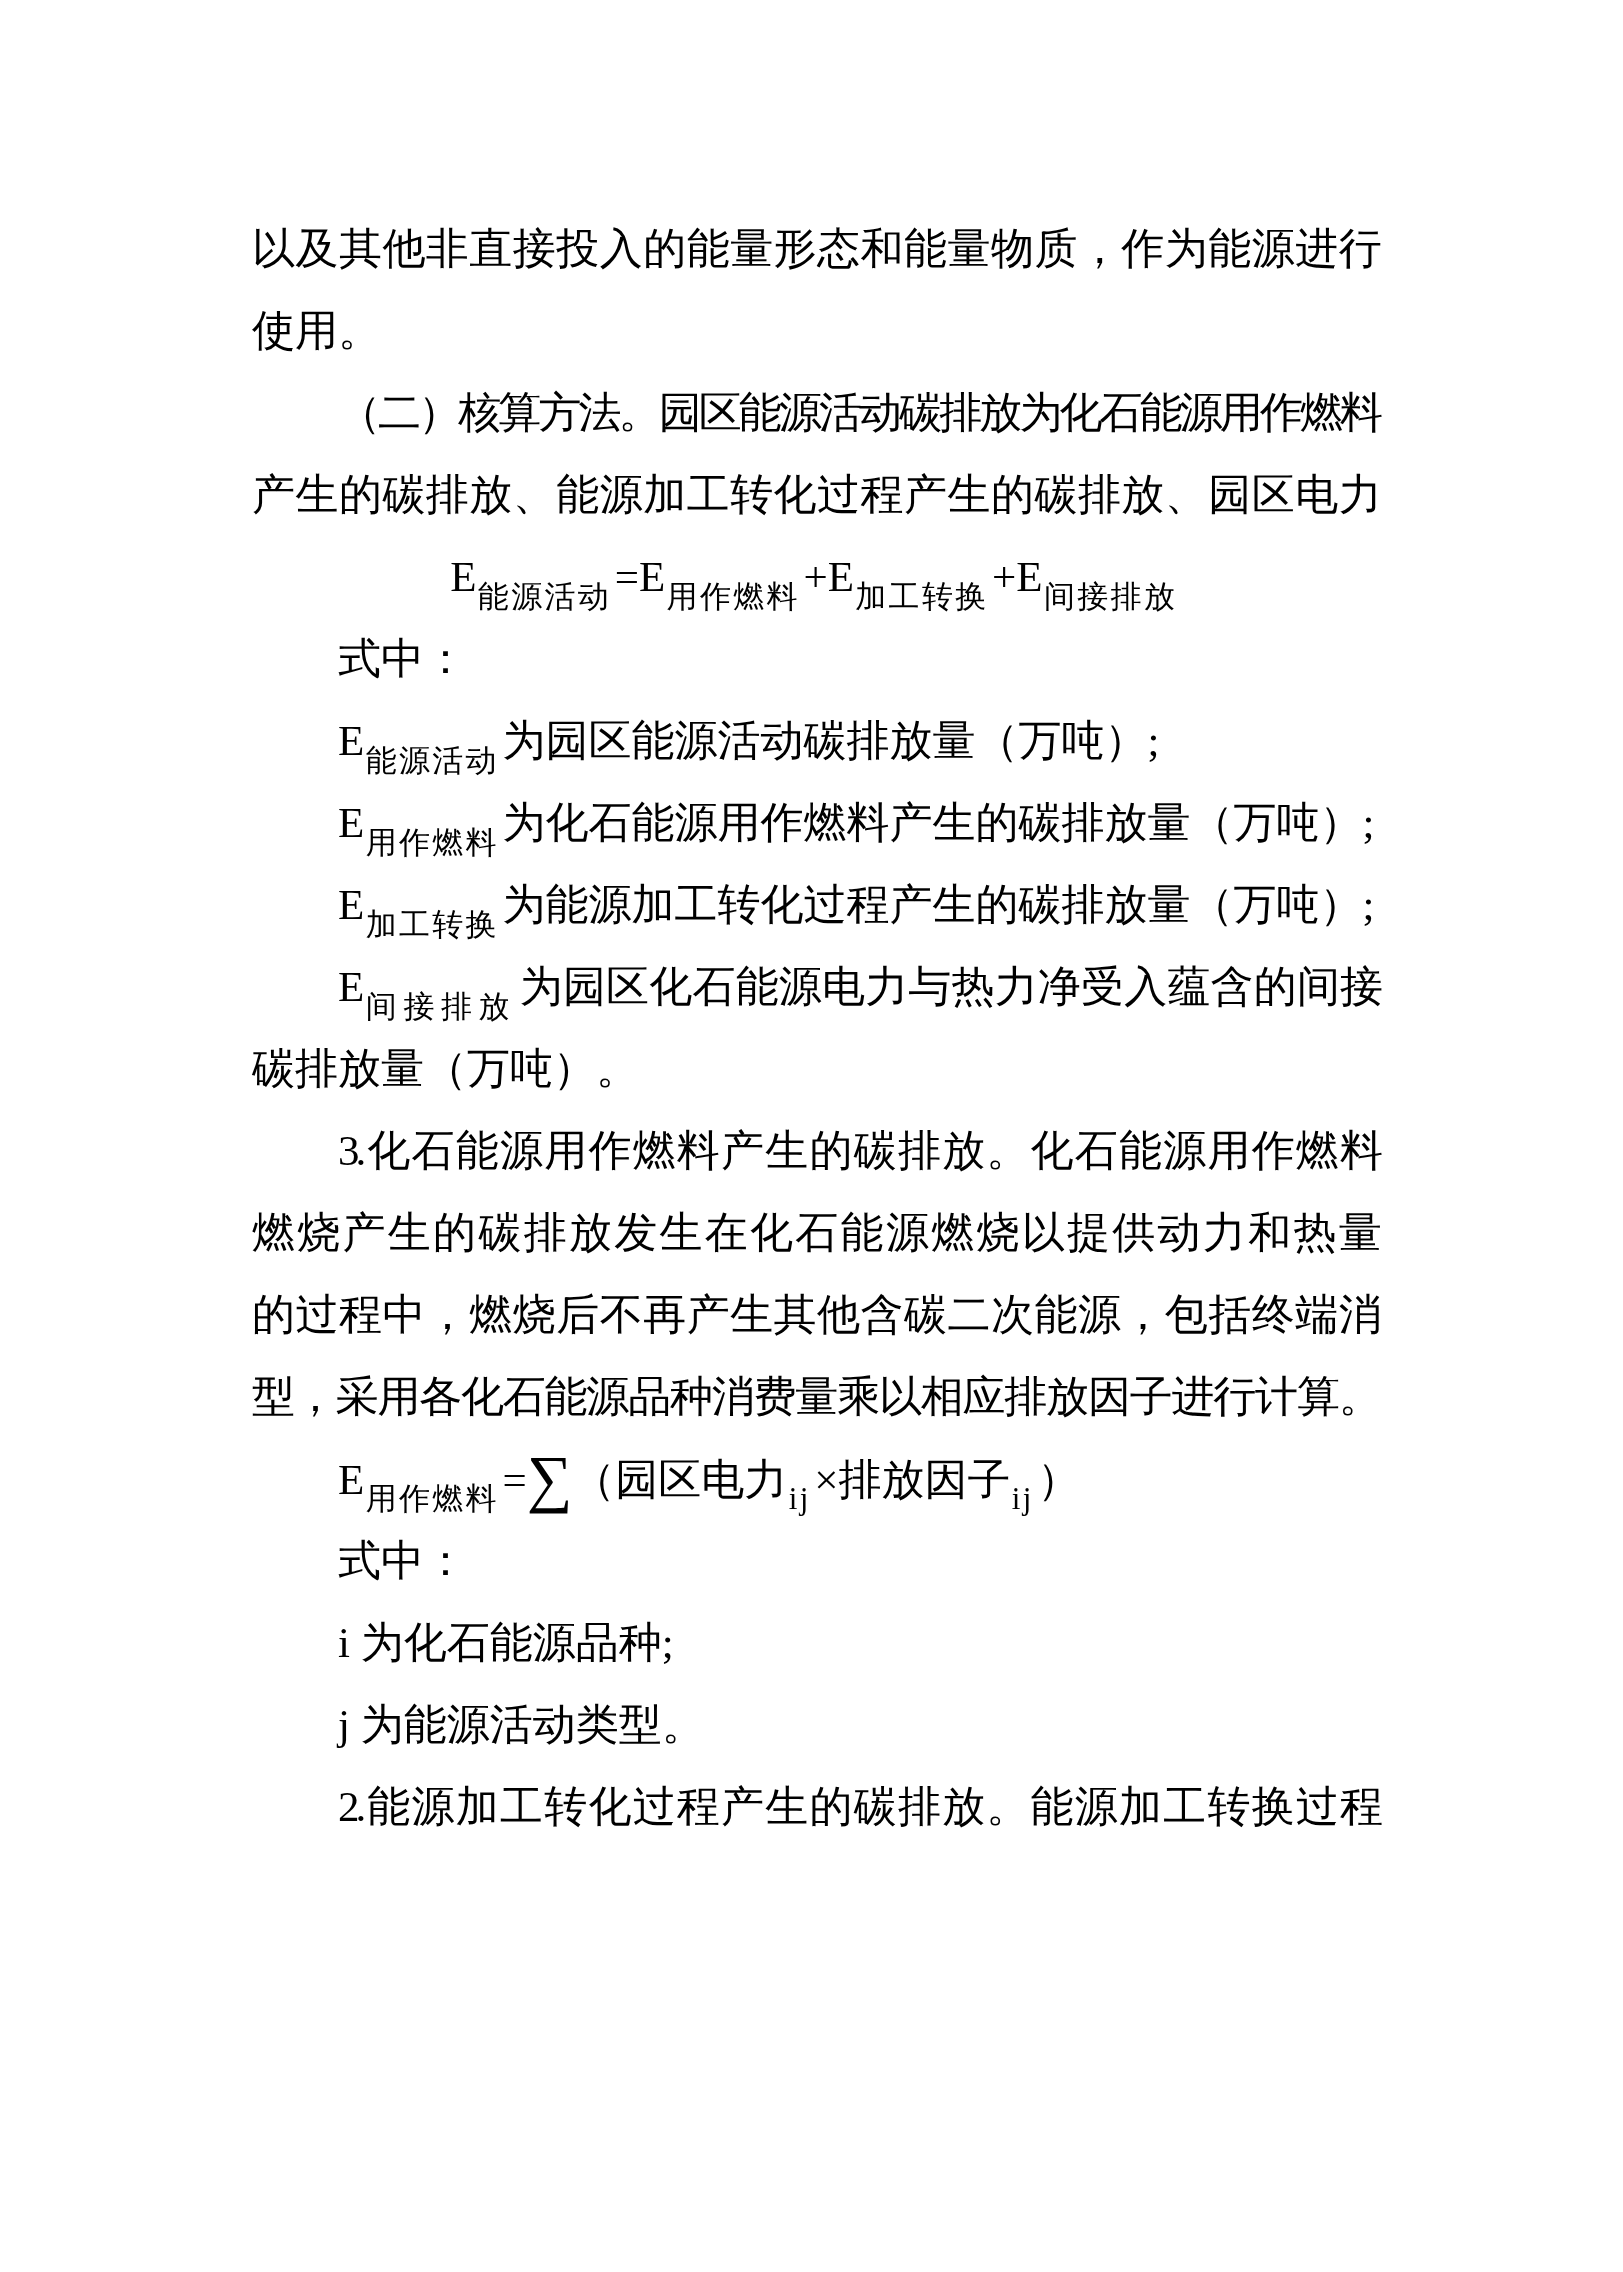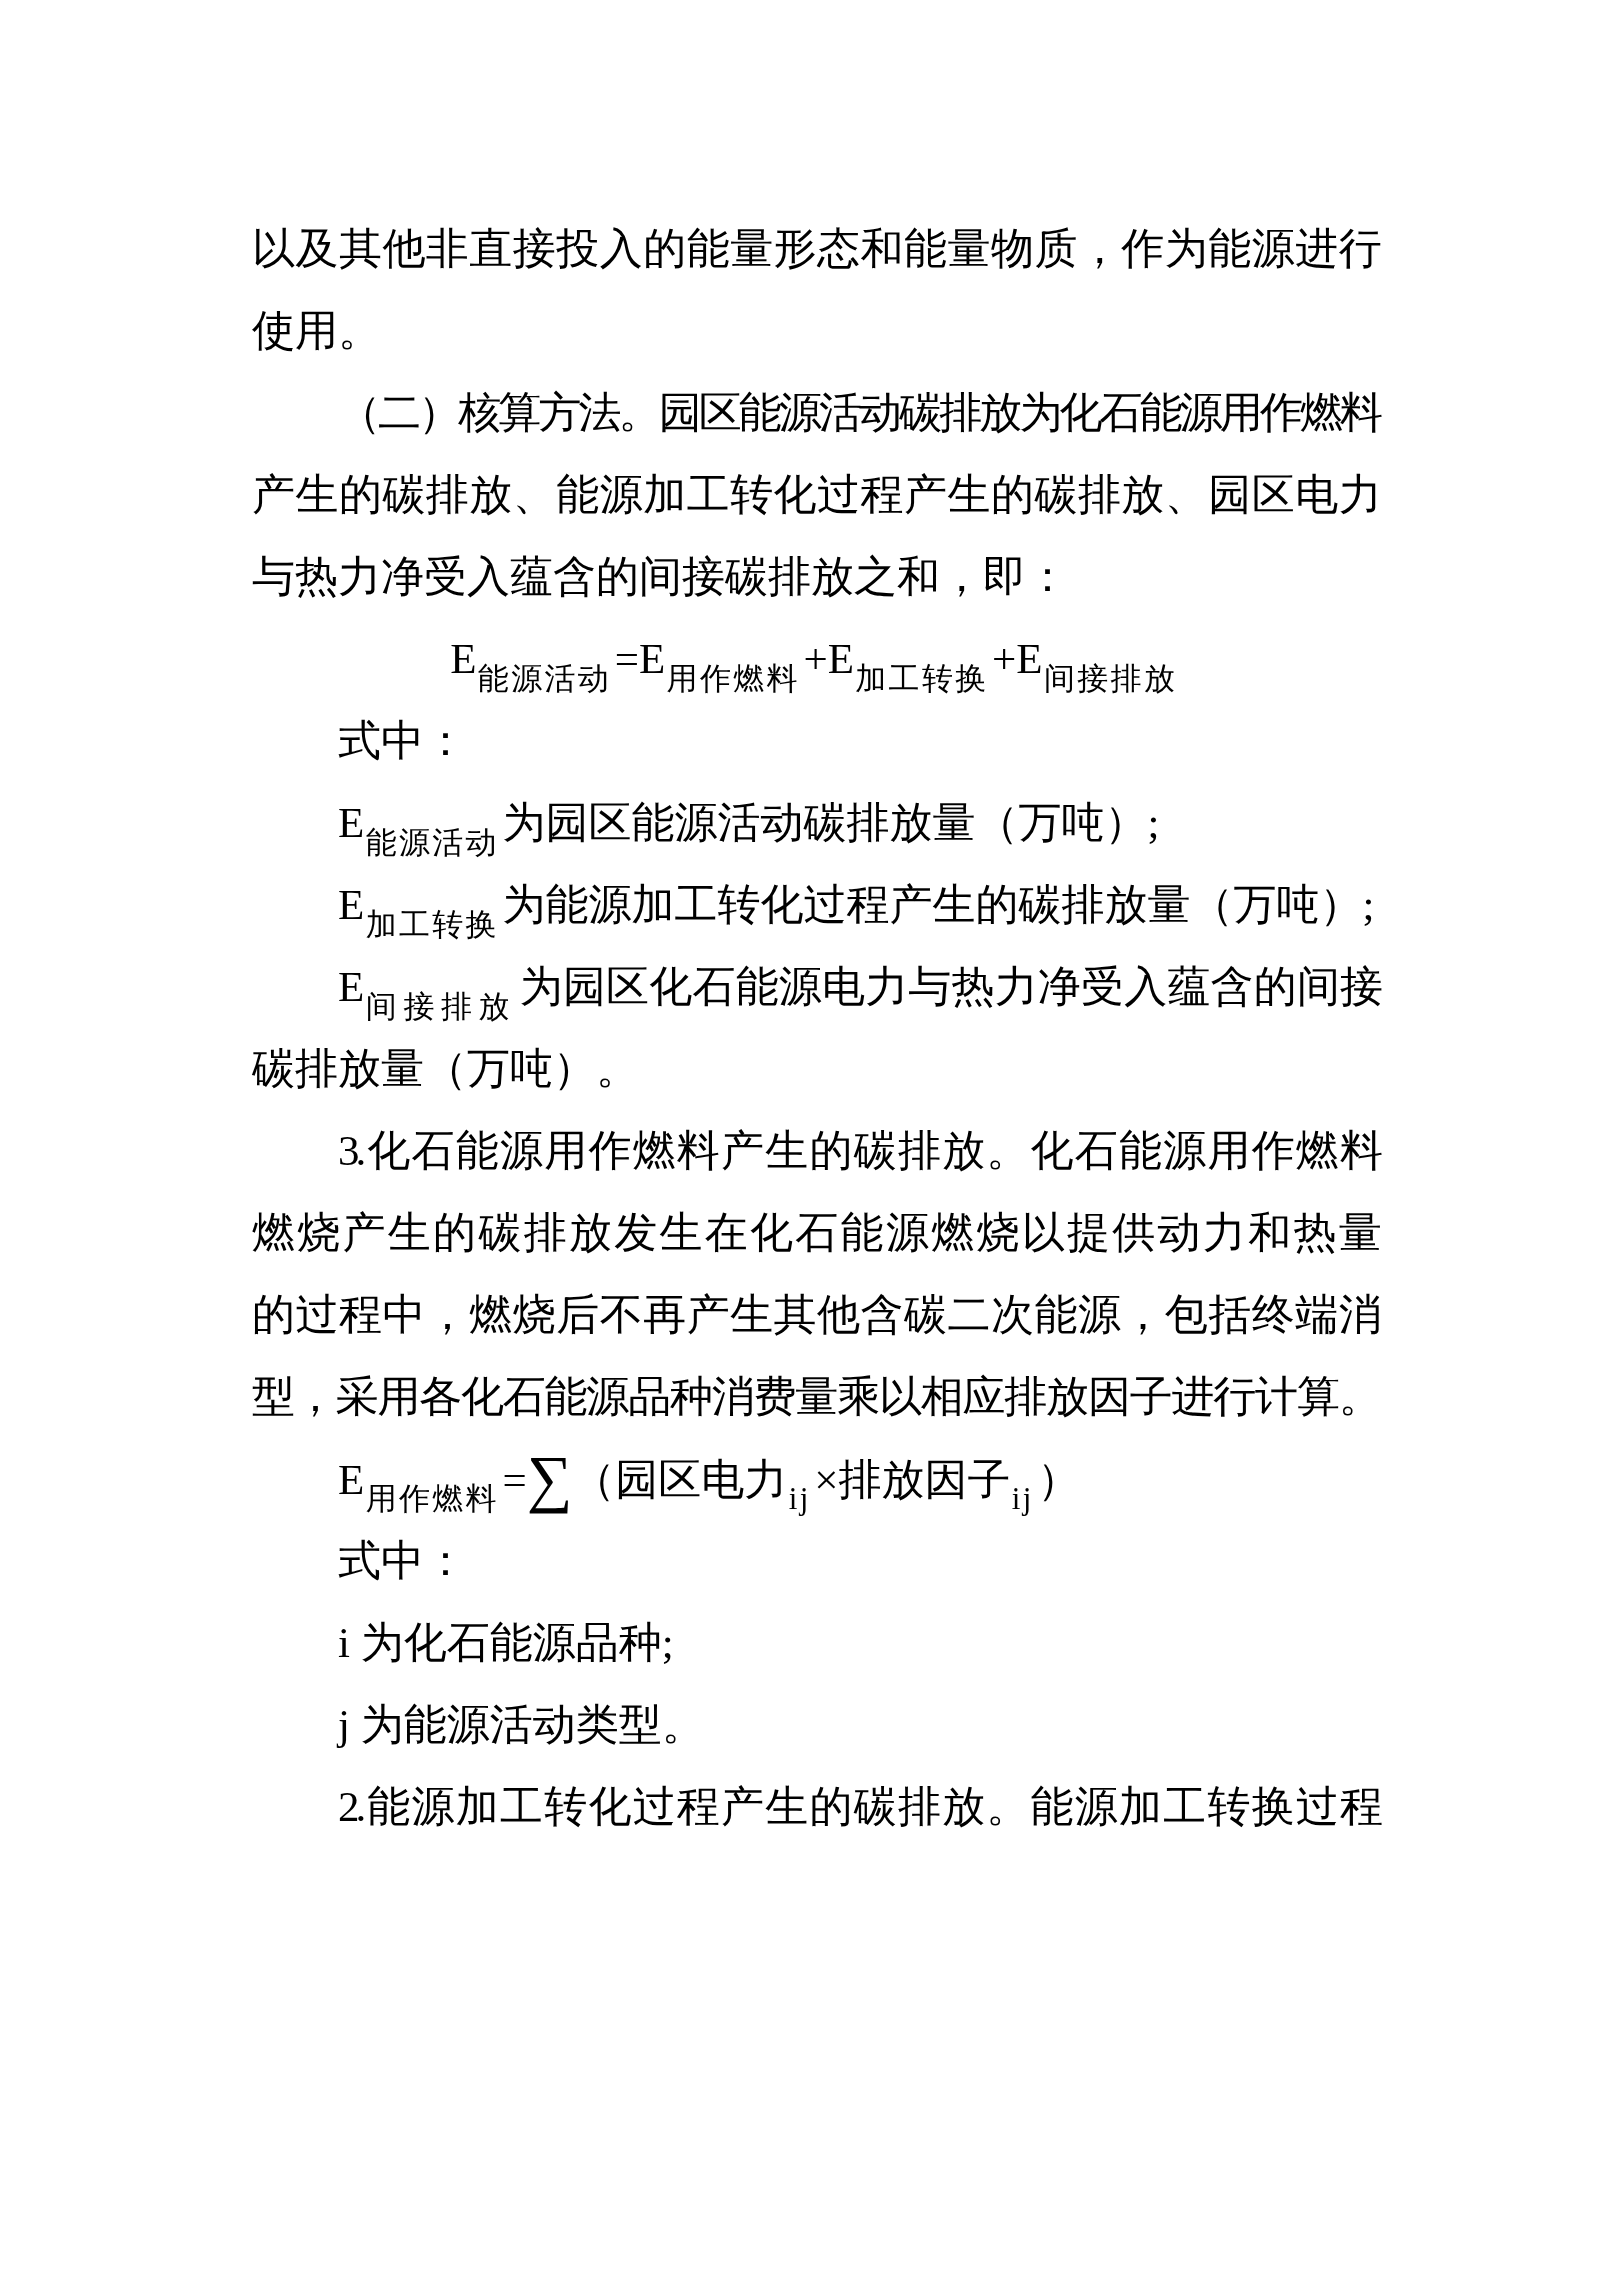--- a/index.html
+++ b/index.html
@@ -58,24 +58,24 @@
   }
 </style>
 </head>
 <body>
 
 <div class="doc" id="doc-body">
     <div class="line justify"><span class="run">以及其他非直接投入的能量形态和能量物质，作为能源进行</span></div>
     <div class="line left"><span class="run">使用。</span></div>
     <div class="line justify indent"><span class="run">（二）核算方法。园区能源活动碳排放为化石能源用作燃料</span></div>
     <div class="line justify"><span class="run">产生的碳排放、能源加工转化过程产生的碳排放、园区电力</span></div>
-    <div class="line left"><span class="run">与热力净受入蕴含的间接碳排放之和，即：</span></div>
     <div class="line center"><span class="run">E</span><span class="sub">能源活动</span><span class="run">=E</span><span class="sub">用作燃料</span><span class="run">+E</span><span class="sub">加工转换</span><span class="run">+E</span><span class="sub">间接排放</span></div>
     <div class="line left indent"><span class="run">式中：</span></div>
     <div class="line left indent"><span class="run">E</span><span class="sub">能源活动</span><span class="run">为园区能源活动碳排放量（万吨）;</span></div>
+    <div class="line left indent"><span class="run">E</span><span class="sub">用作燃料</span><span class="run">为化石能源用作燃料产生的碳排放量（万吨）;</span></div>
     <div class="line left indent"><span class="run">E</span><span class="sub">加工转换</span><span class="run">为能源加工转化过程产生的碳排放量（万吨）;</span></div>
     <div class="line justify indent"><span class="run">E</span><span class="sub">间接排放</span><span class="run">为园区化石能源电力与热力净受入蕴含的间接</span></div>
     <div class="line left"><span class="run">碳排放量（万吨）。</span></div>
     <div class="line justify indent"><span class="run">3.化石能源用作燃料产生的碳排放。化石能源用作燃料</span></div>
     <div class="line justify"><span class="run">燃烧产生的碳排放发生在化石能源燃烧以提供动力和热量</span></div>
     <div class="line justify"><span class="run">的过程中，燃烧后不再产生其他含碳二次能源，包括终端消</span></div>
     <div class="line justify"><span class="run">型，采用各化石能源品种消费量乘以相应排放因子进行计算。</span></div>
     <div class="line left indent"><span class="run">E</span><span class="sub">用作燃料</span><span class="run">=</span><span class="sum">∑</span><span class="run">（园区电力</span><span class="sub">ij</span><span class="run">×排放因子</span><span class="sub">ij</span><span class="run">）</span></div>
     <div class="line left indent"><span class="run">式中：</span></div>
     <div class="line left indent"><span class="run">i 为化石能源品种;</span></div>

